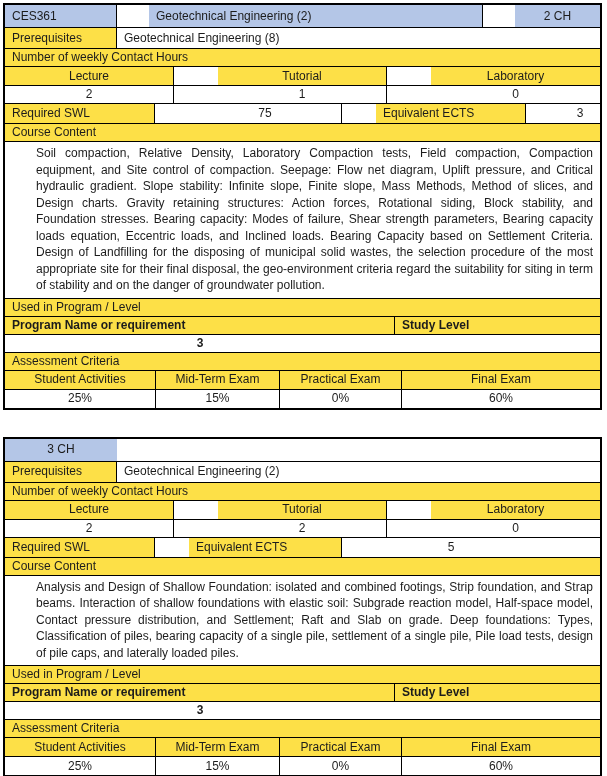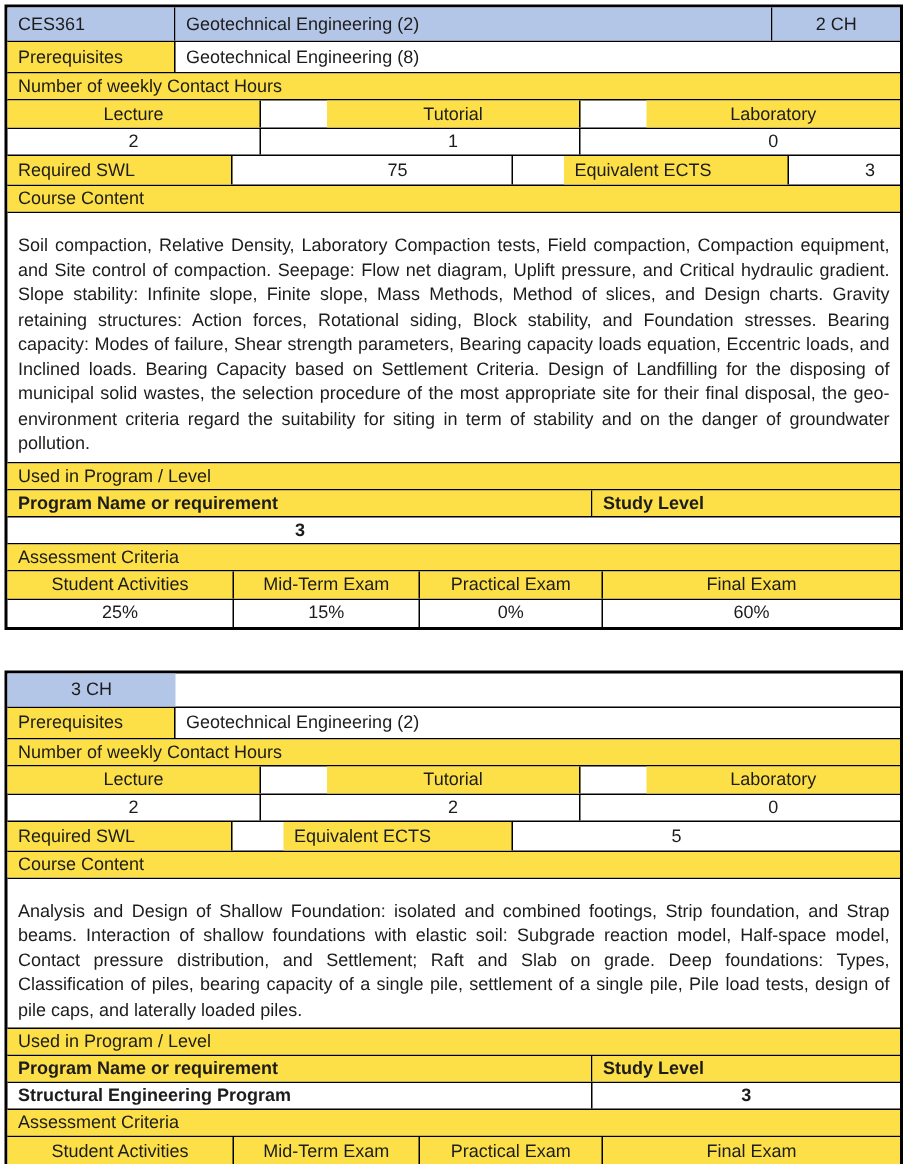--- a/index.html
+++ b/index.html
@@ -40,36 +40,37 @@
     line-height: 1.25;
     white-space: nowrap;
     overflow: hidden;
   }
   .cell:last-child { border-right: none; }
   .center { justify-content: center; padding-left: 2px; padding-right: 2px; }
   .blue  { background: #b4c6e7; }
   .green { background: #fde047; }
 
   
-  .g-header  { grid-template-columns: 112px 1fr 85px; min-height: 22px; }
+  .g-header  { grid-template-columns: 112px 1fr 85px; min-height: 22px; gap: 32px; }
   .g-prereq  { grid-template-columns: 112px 1fr;      min-height: 20px; }
   .g-full    { grid-template-columns: 1fr;            min-height: 17px; }
   .g-three   { grid-template-columns: 1fr 1fr 1fr;    min-height: 18px; gap: 44px; }
   .g-val     { min-height: 16px; }
   .g-swl     { grid-template-columns: 150px 153px 150px 1fr; min-height: 19px; gap: 34px; }
   .g-program { grid-template-columns: 390px 1fr;      min-height: 17px; font-weight: bold; }
   .g-assess  { grid-template-columns: 151px 124px 122px 1fr; min-height: 18px; }
 
   .para-cell {
     display: block;
-    padding: 13px 7px 4px 7px;
+    padding: 3px 7px 4px 7px;
     text-align: justify;
     white-space: normal;
     font-size: 12px;
     line-height: 16.5px;
+    margin-left: 24px;
   }
 </style>
 </head>
 <body>
 
 <div class="page">
 
   <div class="course-table">
 
     <div class="row g-header">
@@ -191,21 +192,20 @@
     <div class="row g-full">
       <div class="cell green">Used in Program / Level</div>
     </div>
 
     <div class="row g-program">
       <div class="cell green">Program Name or requirement</div>
       <div class="cell green">Study Level</div>
     </div>
 
     <div class="row g-program">
-      <div class="cell">Structural Engineering Program</div>
       <div class="cell center">3</div>
     </div>
 
     <div class="row g-full">
       <div class="cell green">Assessment Criteria</div>
     </div>
 
     <div class="row g-assess">
       <div class="cell green center">Student Activities</div>
       <div class="cell green center">Mid-Term Exam</div>

